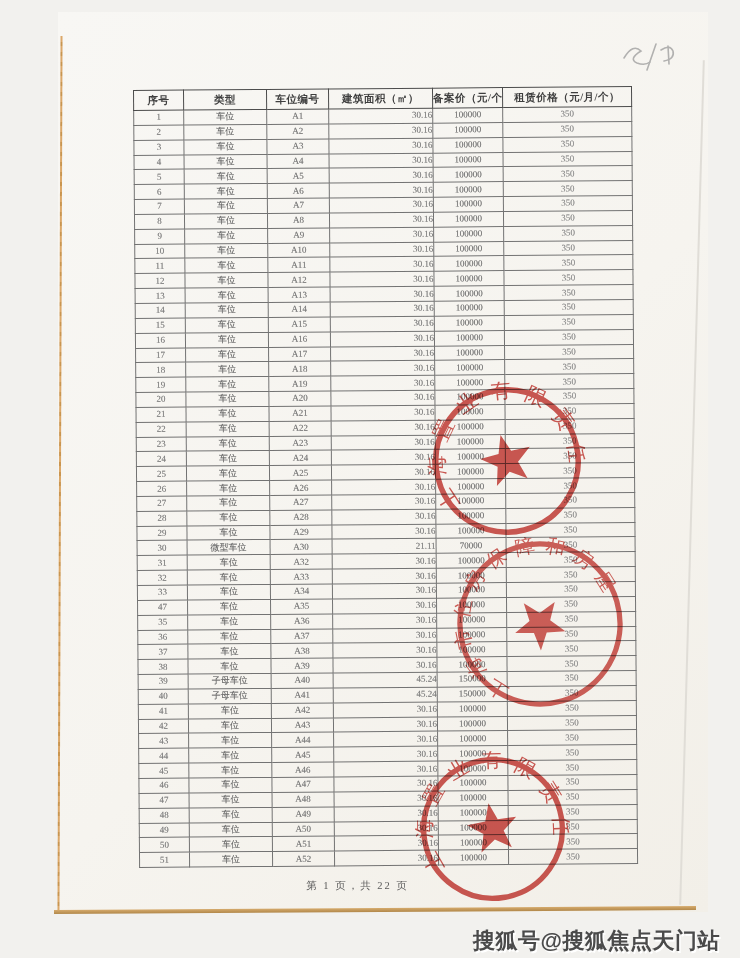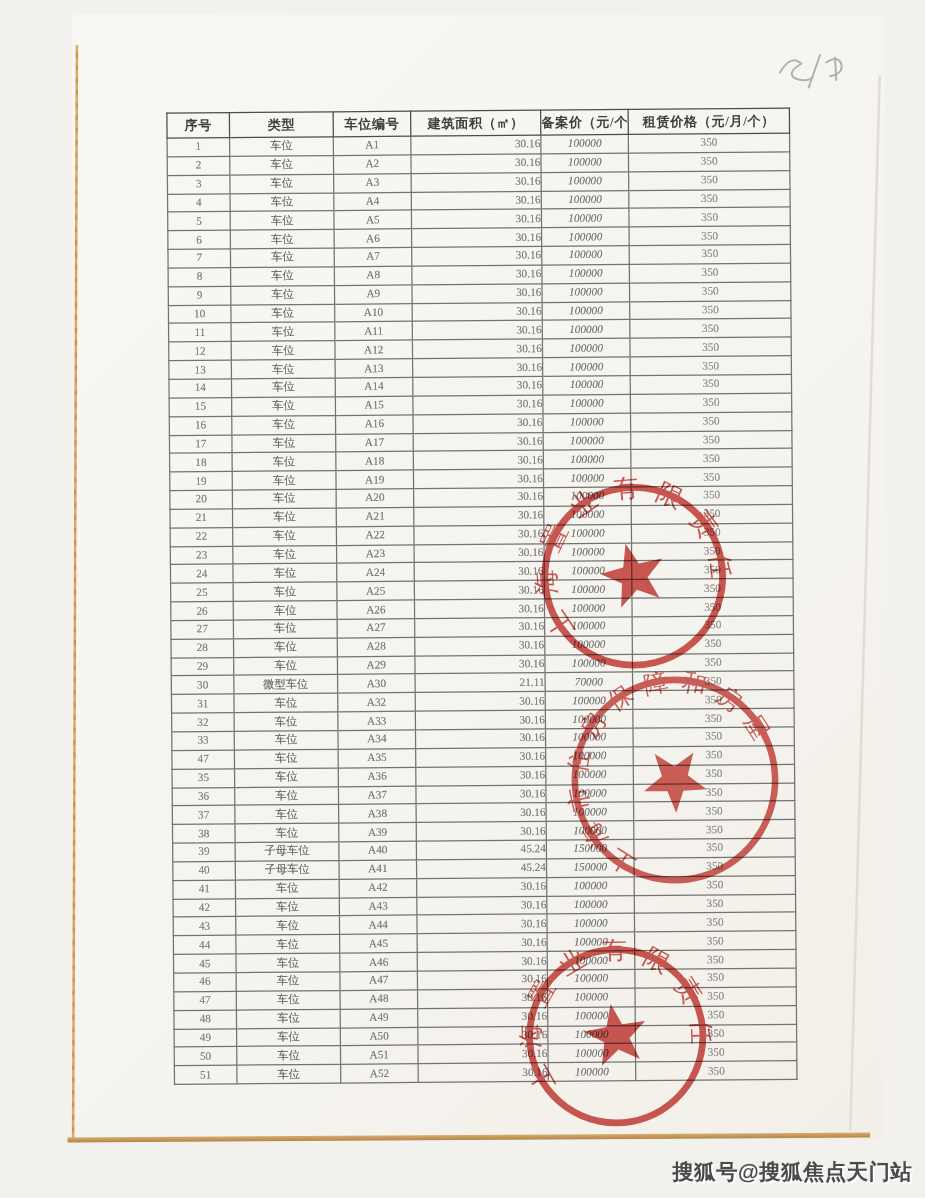--- a/index.html
+++ b/index.html
@@ -41,41 +41,41 @@
   }
   .fee-table td{
     height:13.85px;font-size:9px;text-align:center;vertical-align:middle;
     border:1px solid #737373;padding:0;line-height:1;color:#6e6e6e;
     text-shadow:0 0 .5px rgba(110,110,110,.6);
   }
   .fee-table td:nth-child(1){color:#828282;}
   .fee-table td:nth-child(2){color:#6a6a6a;margin-top:34px;}
   .fee-table td:nth-child(3){color:#7c7c7c;}
   .fee-table td:nth-child(4){color:#828282;text-align:right;}
-  .fee-table td:nth-child(5){color:#787878;font-style:italic;}
+  .fee-table td:nth-child(5){color:#787878;}
   .fee-table td:nth-child(6){color:#949494;}
   .fee-table{border:1.6px solid #474747;}
   .page-footer{
     position:absolute;left:130px;top:879px;width:455px;text-align:center;
     font-family:"Liberation Serif","DejaVu Serif",serif;
     font-size:10.5px;color:#5a5a5a;letter-spacing:2px;
   }
   .seal{
     position:absolute;mix-blend-mode:multiply;opacity:.82;color:#c5352f;
   }
   .seal svg{display:block;width:100%;height:100%;}
   .seal-1{left:428px;top:382px;width:158px;height:158px;transform:rotate(-14deg);}
   .seal-2{left:452px;top:536px;width:176px;height:176px;transform:rotate(-38deg);opacity:.78;}
   .seal-3{left:416px;top:752px;width:154px;height:154px;transform:rotate(-10deg);}
   .handwriting{
     position:absolute;left:616px;top:34px;width:62px;height:40px;opacity:.75;
   }
   .watermark{
-    position:absolute;right:10px;top:926px;
-    font-size:17px;font-weight:bold;color:#4a4a4a;letter-spacing:.5px;
+    position:absolute;right:20px;top:926px;
+    font-size:22px;font-weight:bold;color:#4a4a4a;letter-spacing:.5px;
     text-shadow:1.5px 1.5px 0 #ffffff,-0.5px -0.5px 0 #e6e6e6;
     font-family:"Liberation Sans","DejaVu Sans",sans-serif;
     white-space:nowrap;
   }
 </style>
 </head>
 <body>
 
 <div class="scan-root">
 
@@ -519,20 +519,21 @@
             <td>车位</td>
             <td>A52</td>
             <td>30.16</td>
             <td>100000</td>
             <td>350</td>
           </tr>
         </tbody>
     </table>
   </div>
 
+  <div class="page-footer">第 1 页，共 22 页</div>
 
   <div class="seal seal-1" style="color: rgb(197, 53, 47);">
     <svg viewBox="0 0 200 200">
       <circle cx="100" cy="100" r="90" fill="none" stroke="currentColor" stroke-width="7"></circle>
       <path id="sealArc1" d="M 30,138 A 80,80 0 1 1 170,138" fill="none"></path>
       <text font-size="26" fill="currentColor" font-family="Liberation Serif, serif">
         <textPath href="#sealArc1" textLength="398" lengthAdjust="spacing">上海置业有限责任公司</textPath>
       </text>
       <polygon fill="currentColor" points="100,66 108.2,88.7 132.3,89.5 113.3,104.3 120,127.5 100,114 80,127.5 86.7,104.3 67.7,89.5 91.8,88.7"></polygon>
     </svg>

